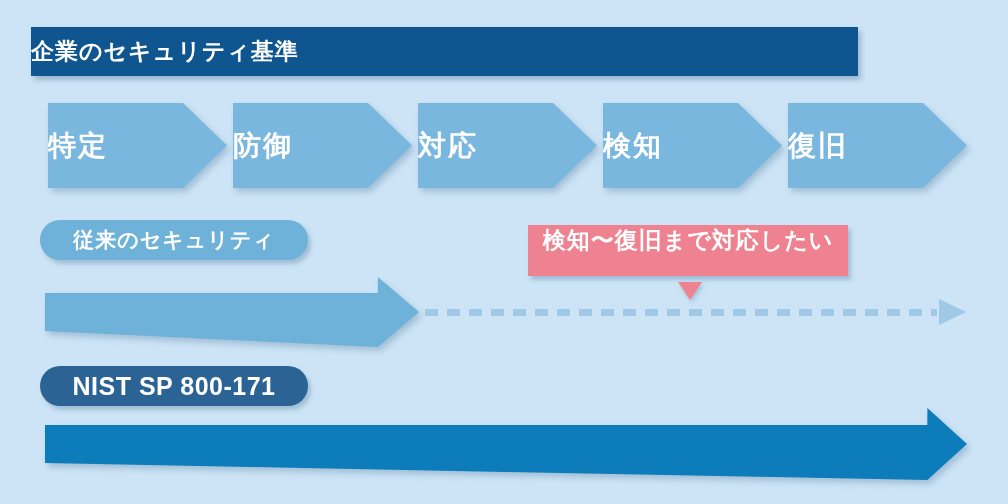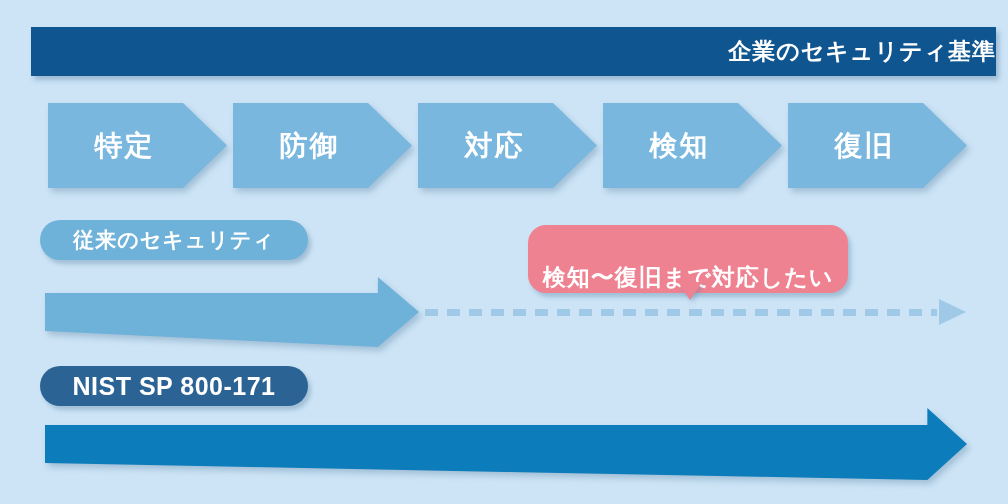--- a/index.html
+++ b/index.html
@@ -3,36 +3,36 @@
 <meta charset="utf-8">
 <style>
   html,body{margin:0;padding:0;background:#e8eef4;}
   *{box-sizing:border-box;font-family:"Liberation Sans","DejaVu Sans",sans-serif;}
   .canvas{
     position:relative;width:1008px;height:504px;margin:0 auto;overflow:hidden;
     background:var(--c-background,#cde4f6);
   }
   
   .banner{
-    position:absolute;left:31px;top:27px;width:965px;height:49px;
+    position:absolute;left:31px;top:27px;width:827px;height:49px;
     background:var(--c-banner,#0f5590);
     box-shadow:3px 4px 5px rgba(96,134,168,.45);
-    display:flex;align-items:center;justify-content:flex-end;
+    display:flex;align-items:center;justify-content:flex-start;
   }
   .banner .t{color:#fff;font-size:23px;font-weight:700;letter-spacing:1px;}
   
   .steps{
     position:absolute;left:48px;top:103px;height:85px;display:flex;
     filter:drop-shadow(3px 4px 3px rgba(96,134,168,.40));
   }
   .chev{
     width:179px;height:85px;margin-right:6px;
     background:var(--c-step-chevron,#7ab7de);
     clip-path:polygon(0 0,calc(100% - 44px) 0,100% 50%,calc(100% - 44px) 100%,0 100%);
-    display:flex;align-items:center;justify-content:center;padding-right:26px;
+    display:flex;align-items:center;padding-right:26px;
   }
   .chev .t{color:#fff;font-size:28px;font-weight:700;letter-spacing:2px;}
   
   .pill{
     position:absolute;left:40px;width:268px;height:40px;border-radius:20px;
     display:flex;align-items:center;justify-content:center;
     color:#fff;font-weight:700;
     box-shadow:3px 4px 4px rgba(96,134,168,.40);
   }
   .pill-legacy{top:220px;background:var(--c-legacy-pill,#6fb2d9);font-size:21px;letter-spacing:1px;}
@@ -50,25 +50,24 @@
     background:repeating-linear-gradient(to right,
       var(--c-dashed-arrow,#a0c9e7) 0 13px,transparent 13px 22px);
   }
   .dash-head{
     position:absolute;left:939px;top:299px;width:0;height:0;
     border-top:13px solid transparent;border-bottom:13px solid transparent;
     border-left:27px solid var(--c-dashed-arrow,#a0c9e7);
   }
   
   .callout{
-    position:absolute;left:528px;top:225px;width:320px;height:68px;
+    position:absolute;left:528px;top:225px;width:320px;height:51px;
     background:var(--c-callout,#ee8291);
-    display:flex;align-items:flex-end;justify-content:center;
+    display:flex;align-items:flex-start;justify-content:center;
     box-shadow:3px 4px 4px rgba(96,134,168,.40);
-    border-radius:18px;
   }
   .callout .t{color:#fff;font-size:23px;font-weight:700;letter-spacing:1px;}
   .callout-tail{
     position:absolute;left:678px;top:282px;width:0;height:0;
     border-left:12px solid transparent;border-right:12px solid transparent;
     border-top:18px solid var(--c-callout,#ee8291);
     filter:drop-shadow(2px 3px 2px rgba(96,134,168,.35));
   }
   
   .nist-arrow{

